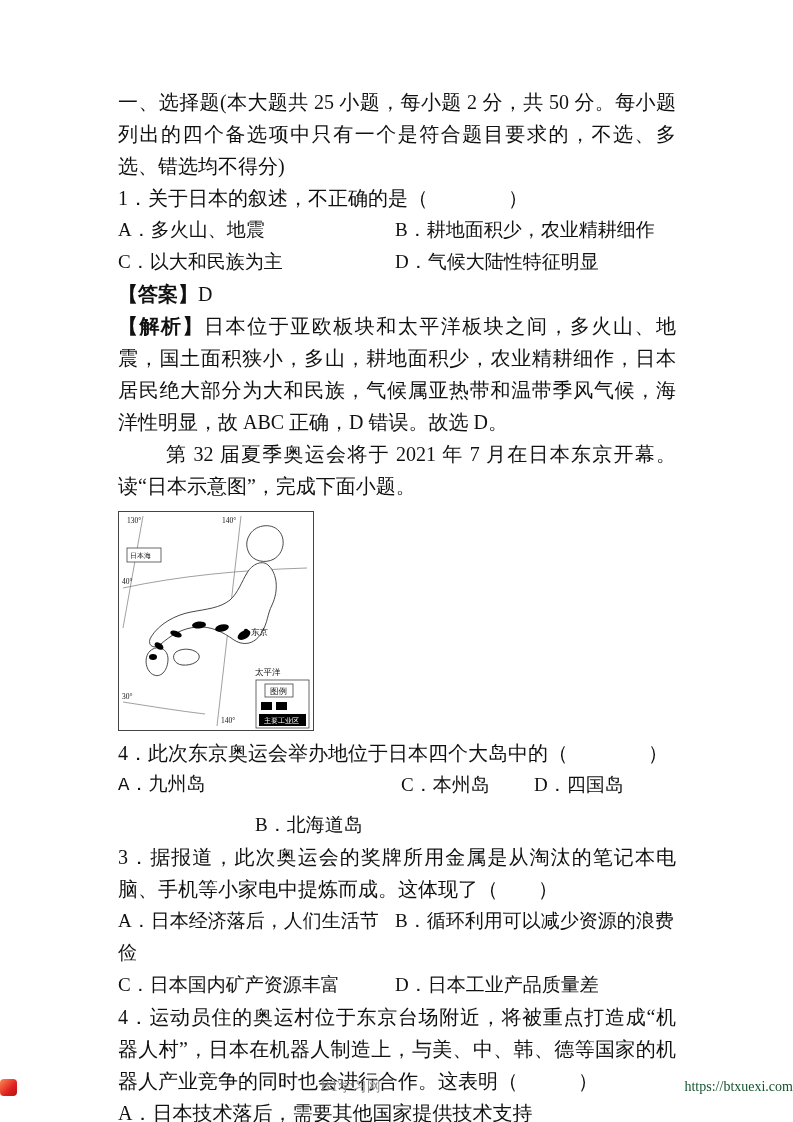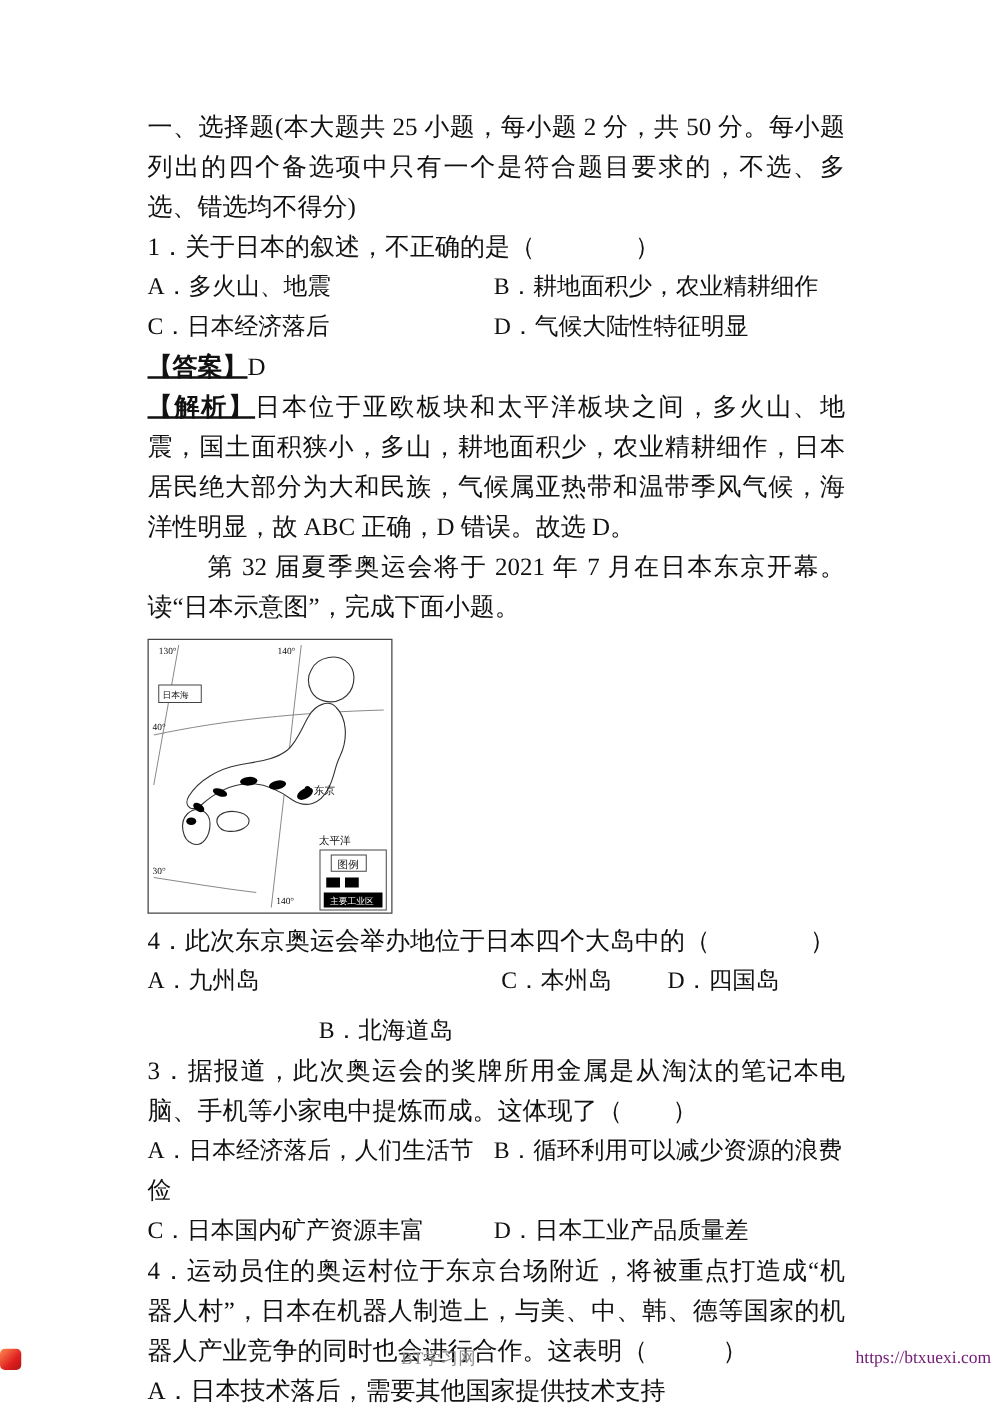--- a/index.html
+++ b/index.html
@@ -21,24 +21,24 @@
     font-weight: 700;
     text-align: center;
   }
   .para {
     margin: 0;
     font-size: 20px;
     line-height: 32px;
     text-align: justify;
   }
   .indent { text-indent: 2.4em; }
-  .b { font-weight: 700; text-decoration: underline; }
+  .b { font-weight: 700; }
   .optrow { display: flex; font-size: 19px; line-height: 32px; }
   .optrow .c1 { width: 277px; flex: none; }
-  .optrow .q2c1 { width: 137px; flex: none; }
+  .optrow .q2c1 { width: 137px; flex: none; font-family: Liberation Mono, monospace; }
   .optrow .q2c2 { width: 146px; flex: none; margin-top: 40px; }
   .optrow .q2c3 { width: 133px; flex: none; }
   .map-figure {
     width: 194px;
     margin: 9px 0 6px 0;
     border: 1px solid #444444;
     background: #ffffff;
   }
   .map-figure svg { display: block; }
   .grid { stroke: #777777; stroke-width: 0.7; fill: none; }
@@ -58,37 +58,37 @@
     font-size: 14px;
     color: #8c8c8c;
   }
   .logo {
     width: 17px; height: 17px;
     border-radius: 4px;
     background: linear-gradient(135deg, #ff8a50 0%, #e02020 60%, #b01515 100%);
     display: inline-block;
     flex: none;
   }
-  .footer a { color: #701a75; text-decoration: none; }
+  .footer a { color: #14532d; text-decoration: none; }
 </style>
 </head>
 <body>
 
 <div class="page">
 
 
   <p class="para">一、选择题(本大题共 25 小题，每小题 2 分，共 50 分。每小题列出的四个备选项中只有一个是符合题目要求的，不选、多选、错选均不得分)</p>
 
   <p class="para">1．关于日本的叙述，不正确的是（　　　　）</p>
   <div class="optrow">
     <span class="c1">A．多火山、地震</span>
     <span>B．耕地面积少，农业精耕细作</span>
   </div>
   <div class="optrow">
-    <span class="c1">C．日本经济落后</span>
+    <span class="c1">C．以大和民族为主</span>
     <span>D．气候大陆性特征明显</span>
   </div>
 
   <p class="para"><span class="b">【答案】</span><span>D</span></p>
 
   <p class="para"><span class="b">【解析】</span><span>日本位于亚欧板块和太平洋板块之间，多火山、地震，国土面积狭小，多山，耕地面积少，农业精耕细作，日本居民绝大部分为大和民族，气候属亚热带和温带季风气候，海洋性明显，故 ABC 正确，D 错误。故选 D。</span></p>
 
   <p class="para indent">第 32 届夏季奥运会将于 2021 年 7 月在日本东京开幕。读“日本示意图”，完成下面小题。</p>
 
   <div class="map-figure">

